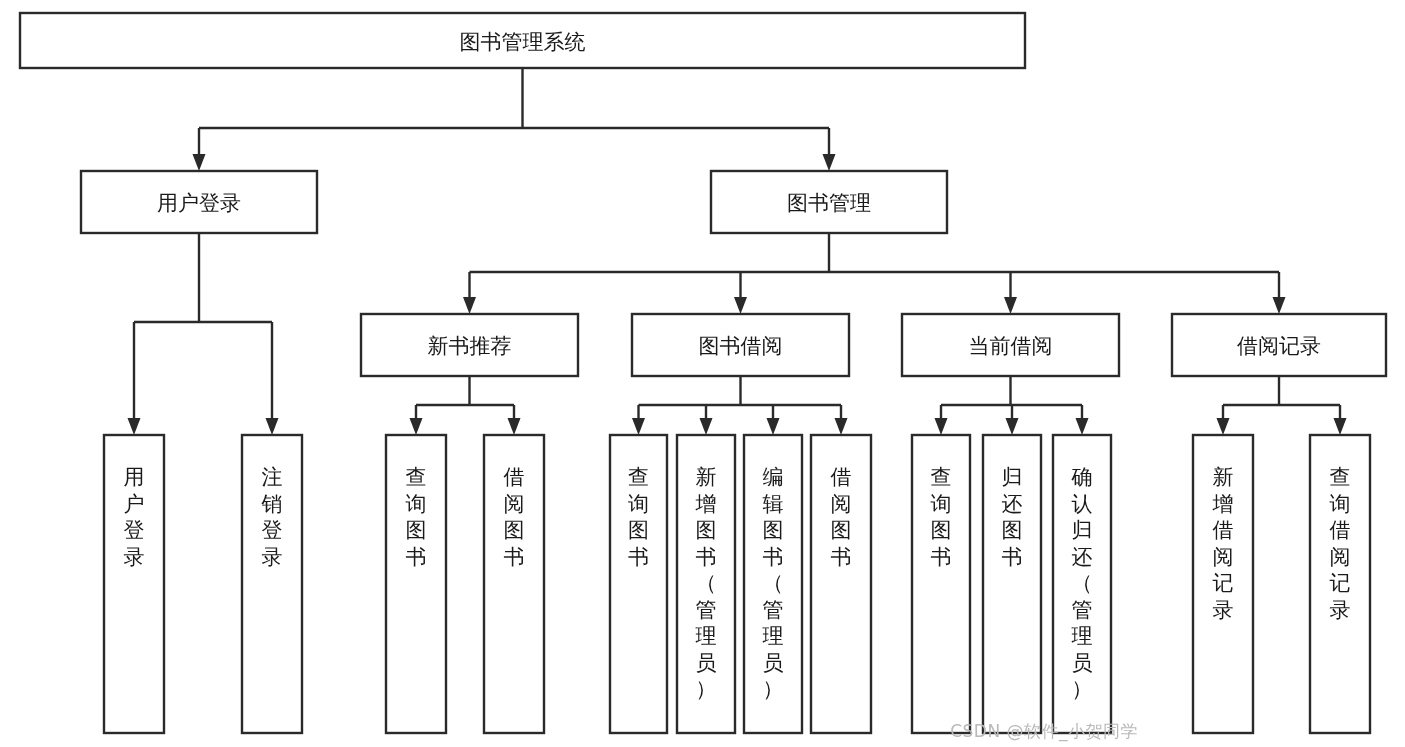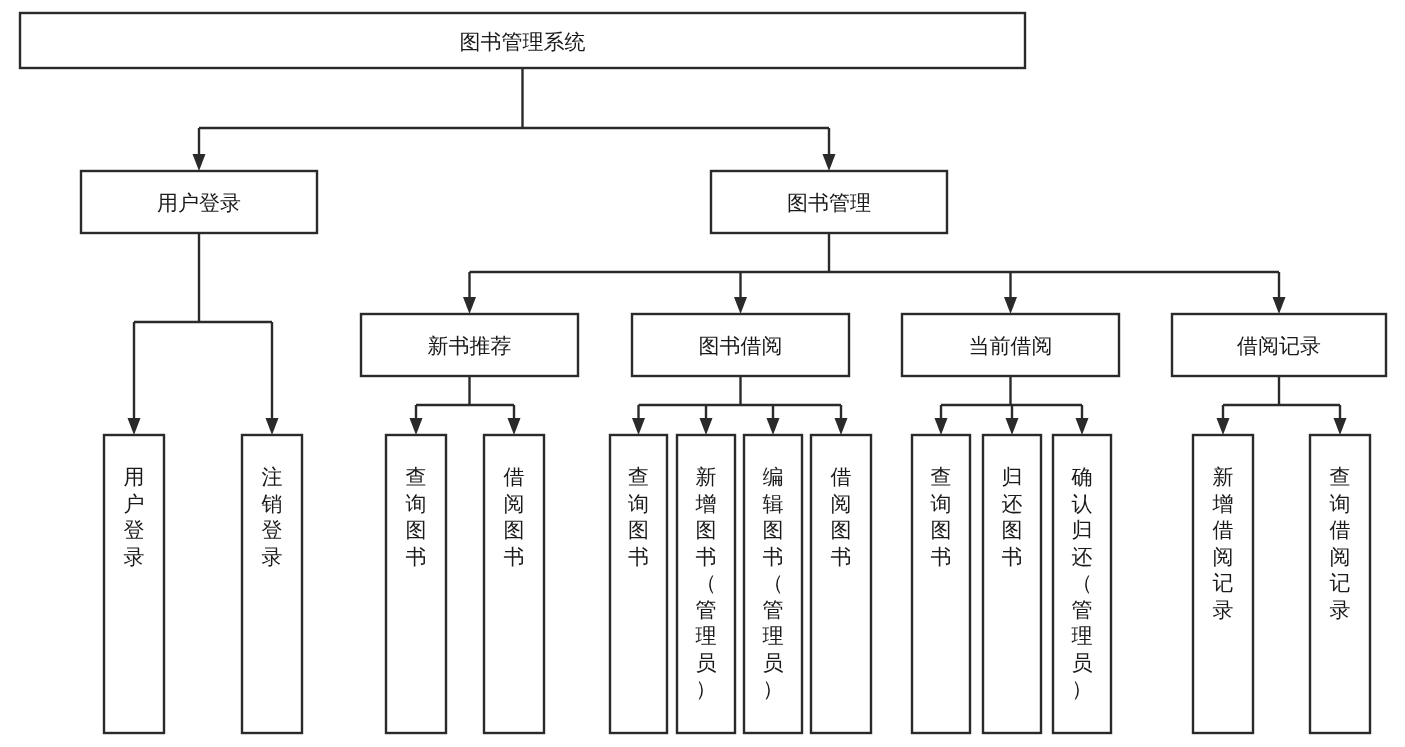--- a/index.html
+++ b/index.html
@@ -219,13 +219,14 @@
         <g>
           <rect class="node-box" x="1193" y="435" width="60" height="298"></rect>
           <text class="node-label-vert" x="1223" y="484.25"><tspan x="1223" dy="0">新</tspan><tspan x="1223" dy="26.5">增</tspan><tspan x="1223" dy="26.5">借</tspan><tspan x="1223" dy="26.5">阅</tspan><tspan x="1223" dy="26.5">记</tspan><tspan x="1223" dy="26.5">录</tspan></text>
         </g>
         <g>
           <rect class="node-box" x="1310" y="435" width="60" height="298"></rect>
           <text class="node-label-vert" x="1340" y="484.25"><tspan x="1340" dy="0">查</tspan><tspan x="1340" dy="26.5">询</tspan><tspan x="1340" dy="26.5">借</tspan><tspan x="1340" dy="26.5">阅</tspan><tspan x="1340" dy="26.5">记</tspan><tspan x="1340" dy="26.5">录</tspan></text>
         </g>
       </g>
   </svg>
+  <div class="watermark-text">CSDN @软件_小贺同学</div>
 </div>
 
 </body></html>

